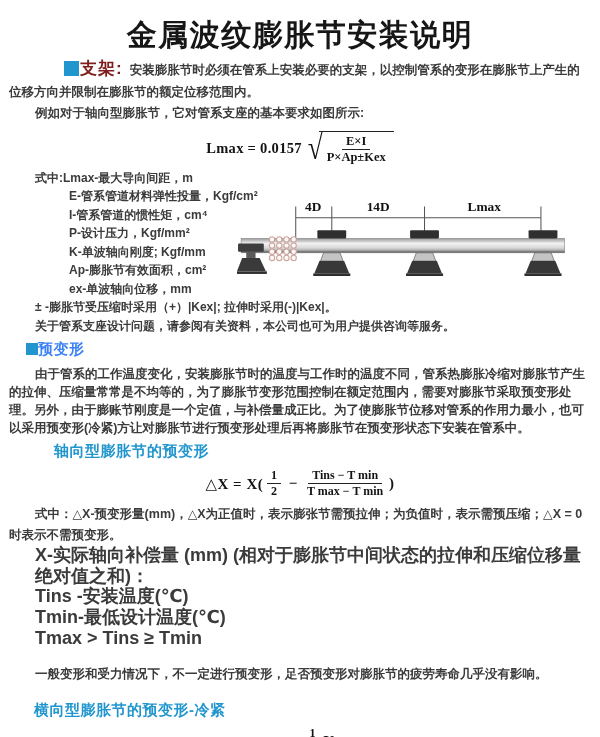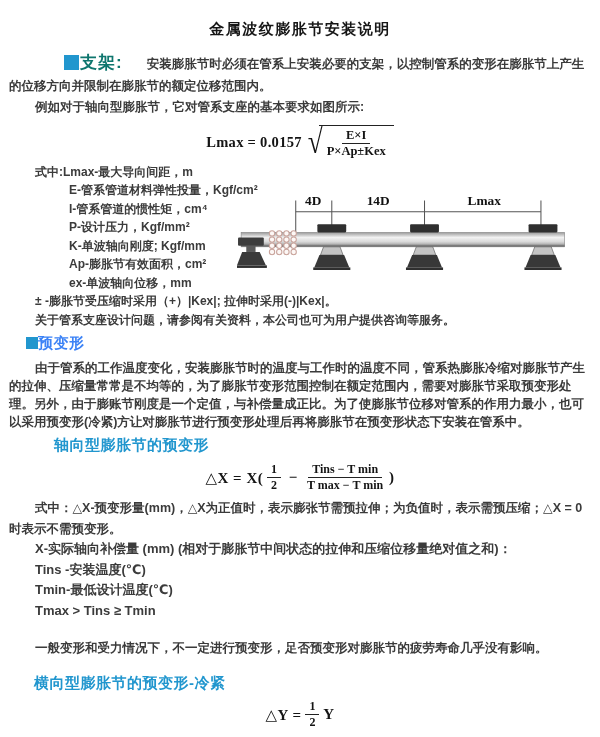--- a/index.html
+++ b/index.html
@@ -1,29 +1,29 @@
 <!DOCTYPE html>
 <html><head>
 <meta charset="utf-8">
 <style>
   html,body{margin:0;padding:0;background:#fff;}
   .page{
     width:600px;height:737px;position:relative;overflow:hidden;background:#ffffff;
     font-family:"Liberation Sans","DejaVu Sans",sans-serif;color:#3b3b3b;
   }
   .title{
-    margin:2px;padding-top:12px;text-align:center;font-size:15px;font-weight:bold;
+    margin:8px;padding-top:12px;text-align:center;font-size:30px;font-weight:bold;
     color:#161616;letter-spacing:1.5px;line-height:30px;
   }
   .bt{font-size:12.5px;font-weight:600;color:#3b3b3b;}
   .p-support{margin:8px 9px 0;line-height:21.5px;text-indent:55px;}
   .sq{display:inline-block;background:#2196ce;}
   .sq-lg{width:15px;height:15px;vertical-align:-2px;}
   .sq-sm{width:12px;height:12px;vertical-align:-1px;}
-  .sec-inline-title{color:#0f766e;font-size:17px;font-weight:bold;margin:0 24px 0 1px;letter-spacing:1px;}
+  .sec-inline-title{color:#7f1d1d;font-size:17px;font-weight:bold;margin:0 7px 0 1px;letter-spacing:1px;}
   .p-example{margin:0 9px;line-height:21.5px;text-indent:26px;}
   .formula{text-align:center;font-family:"Liberation Serif","DejaVu Serif",serif;font-weight:bold;color:#141414;}
   .formula1{margin:6px 0 2px;}
   .formula1 .f-lhs{font-size:14.5px;letter-spacing:.3px;vertical-align:middle;}
   .radical{display:inline-block;font-size:27px;font-weight:400;vertical-align:middle;margin:0 -4px 0 6px;transform:scaleY(1.25);transform-origin:center;}
   .underroot{display:inline-block;vertical-align:middle;border-top:1.5px solid #222;padding:2px 6px 0;}
   .frac{display:inline-flex;flex-direction:column;align-items:center;vertical-align:middle;line-height:1.25;font-size:12.5px;}
   .frac .num{border-bottom:1.3px solid #222;padding:0 4px;}
   .frac .den{padding:0 2px;}
   .fitalic{}
@@ -36,21 +36,21 @@
   .sec-head{margin:5px 9px 0 26px;color:#3b82f6;font-size:15px;font-weight:bold;letter-spacing:.5px;}
   .p-pre{margin:6px 9px 0;line-height:18px;text-indent:26px;}
   .h-sub{color:#2196ce;font-size:15px;font-weight:bold;letter-spacing:.5px;}
   .h-axial{margin:5px 0 0 54px;}
   .h-lateral{margin:3px 0 0 34px;}
   .formula2{margin:7px 0 5px;font-size:15px;}
   .formula2 .frac,.formula3 .frac{font-size:12px;}
   .f-lhs2,.f-rhs2{vertical-align:middle;letter-spacing:.5px;}
   .op{margin:0 4px;vertical-align:middle;}
   .p-explain{margin:2px 9px 0;line-height:20.5px;text-indent:26px;}
-  .sub-line{margin:0 9px 0 35px;line-height:20.6px;font-size:13px;font-weight:600;}
+  .sub-line{margin:0 9px 0 35px;line-height:20.6px;font-size:18px;font-weight:600;}
   .p-note{margin:16px 9px;line-height:20.6px;text-indent:26px;}
   .formula3{margin:6px 0 6px;font-size:15px;}
 </style>
 </head>
 <body>
 
 <div class="page">
 
   <h1 class="title">金属波纹膨胀节安装说明</h1>
 

